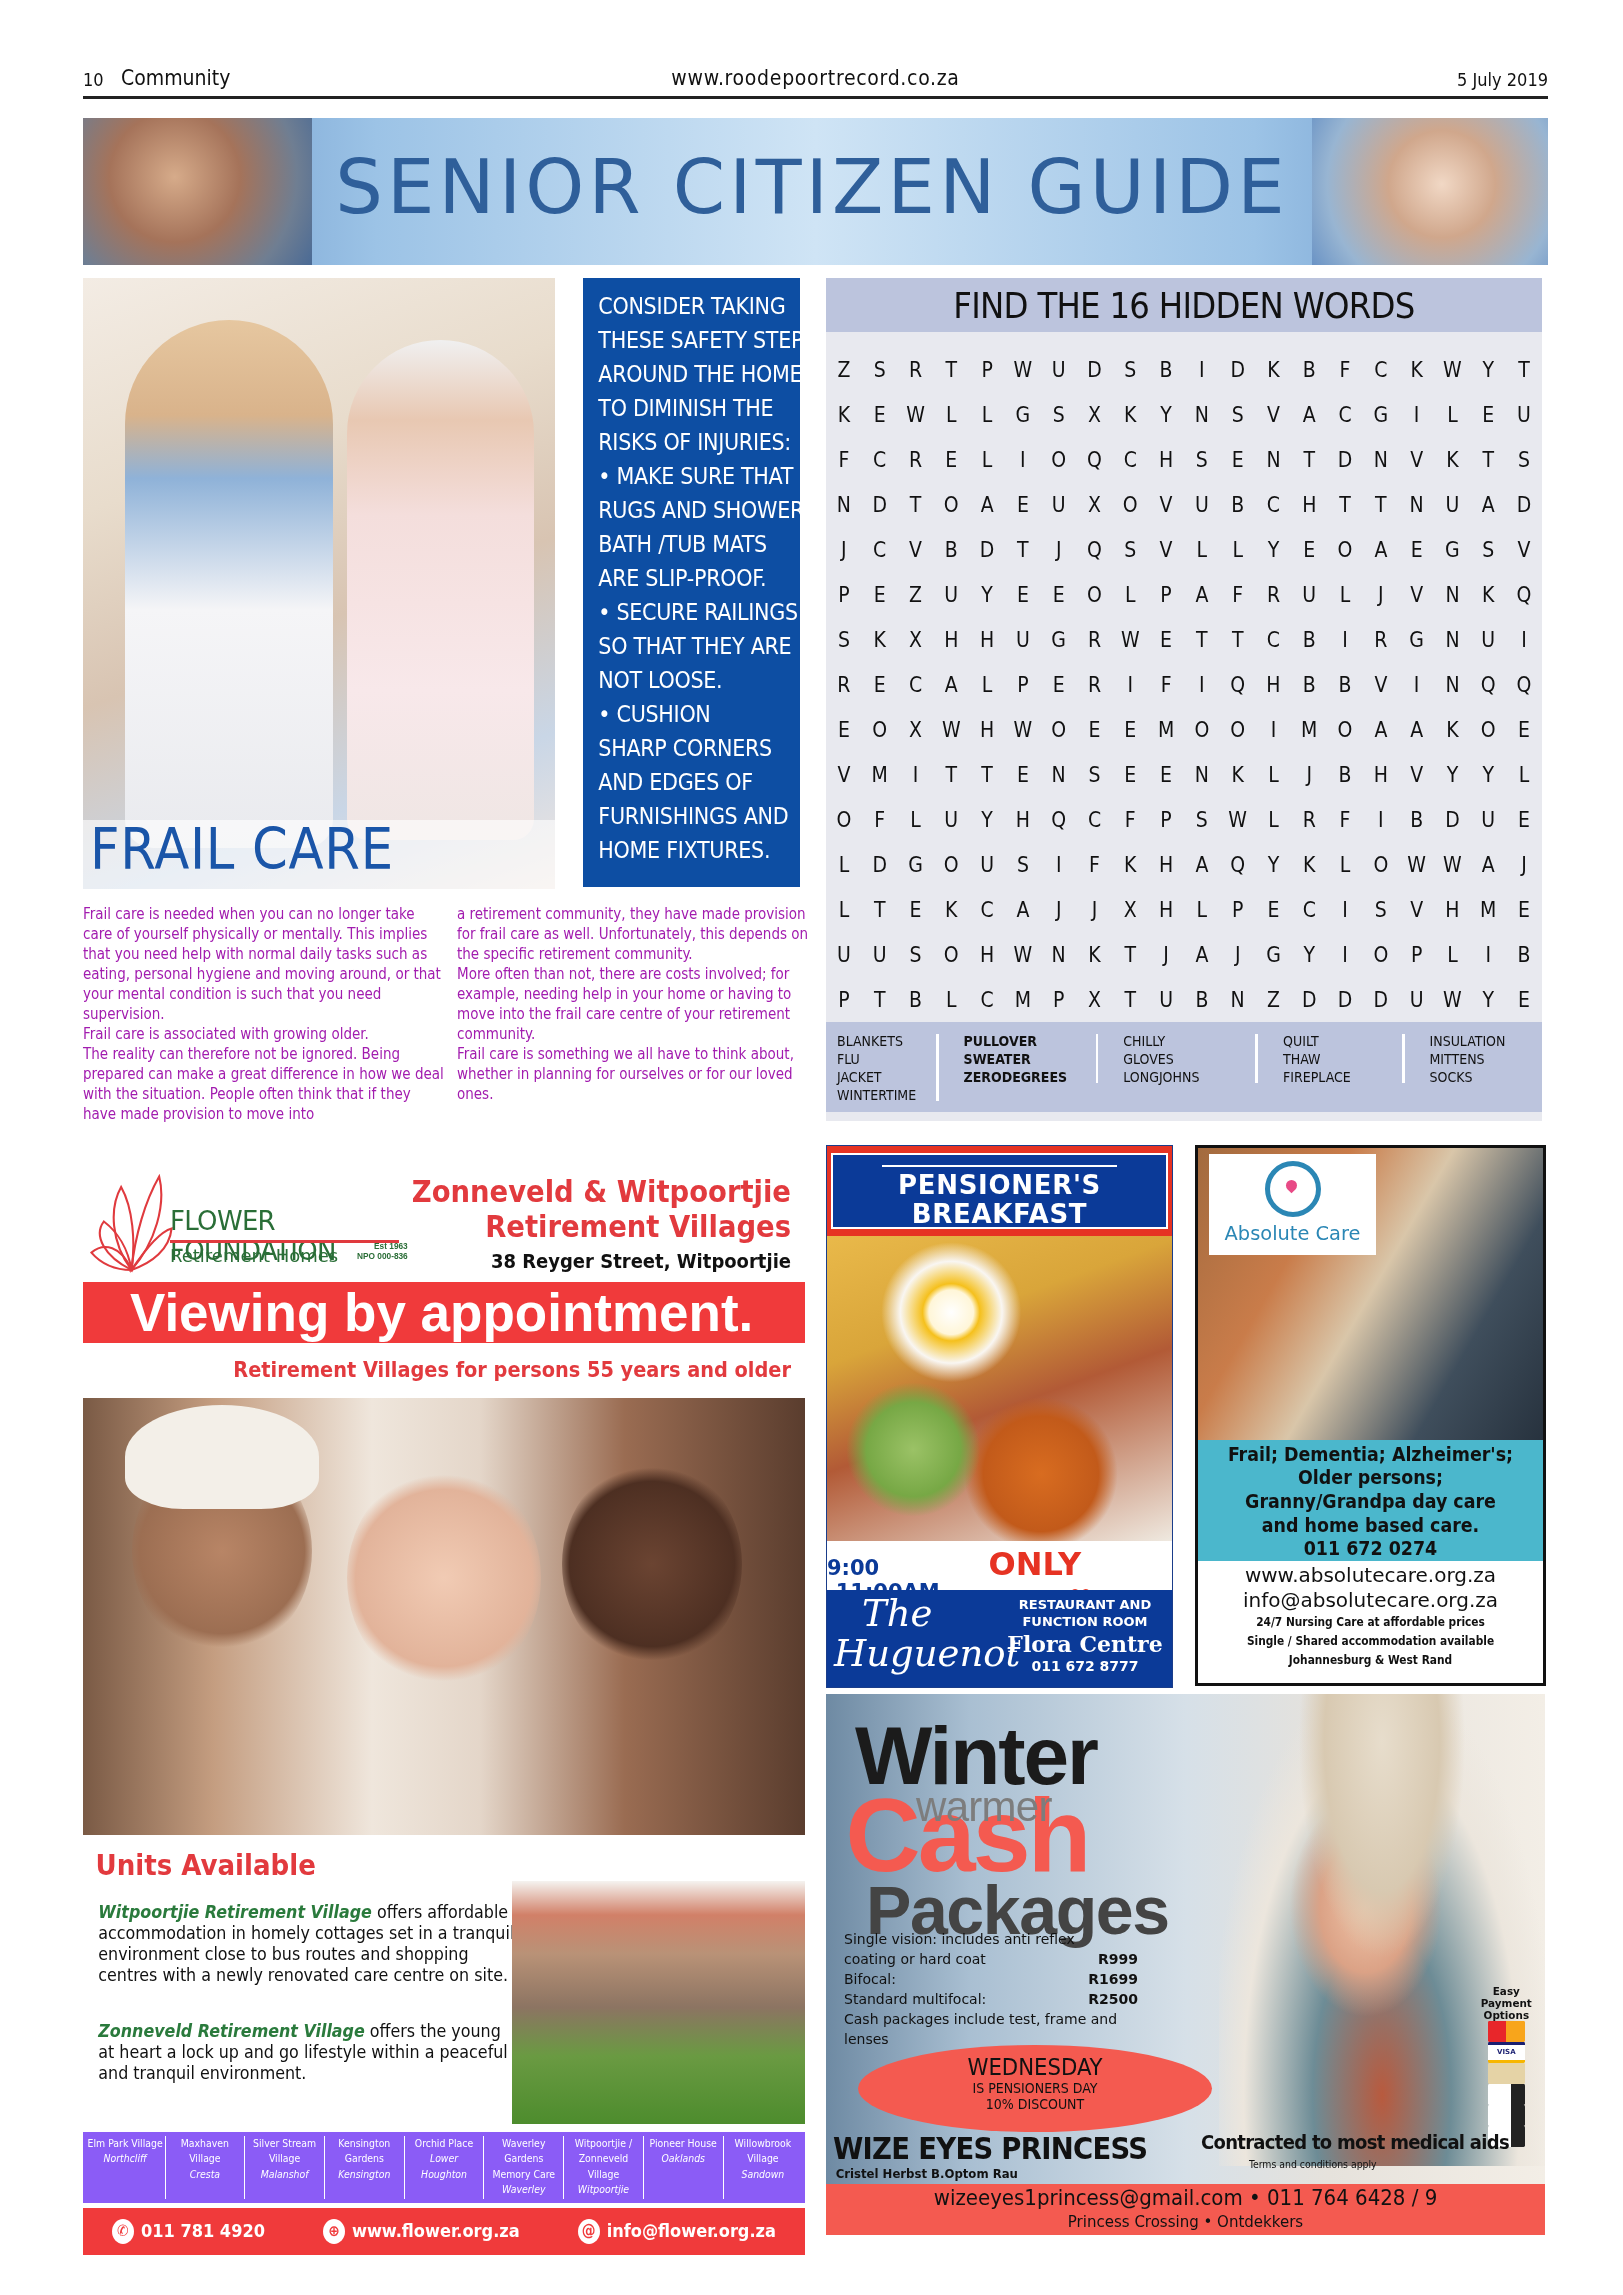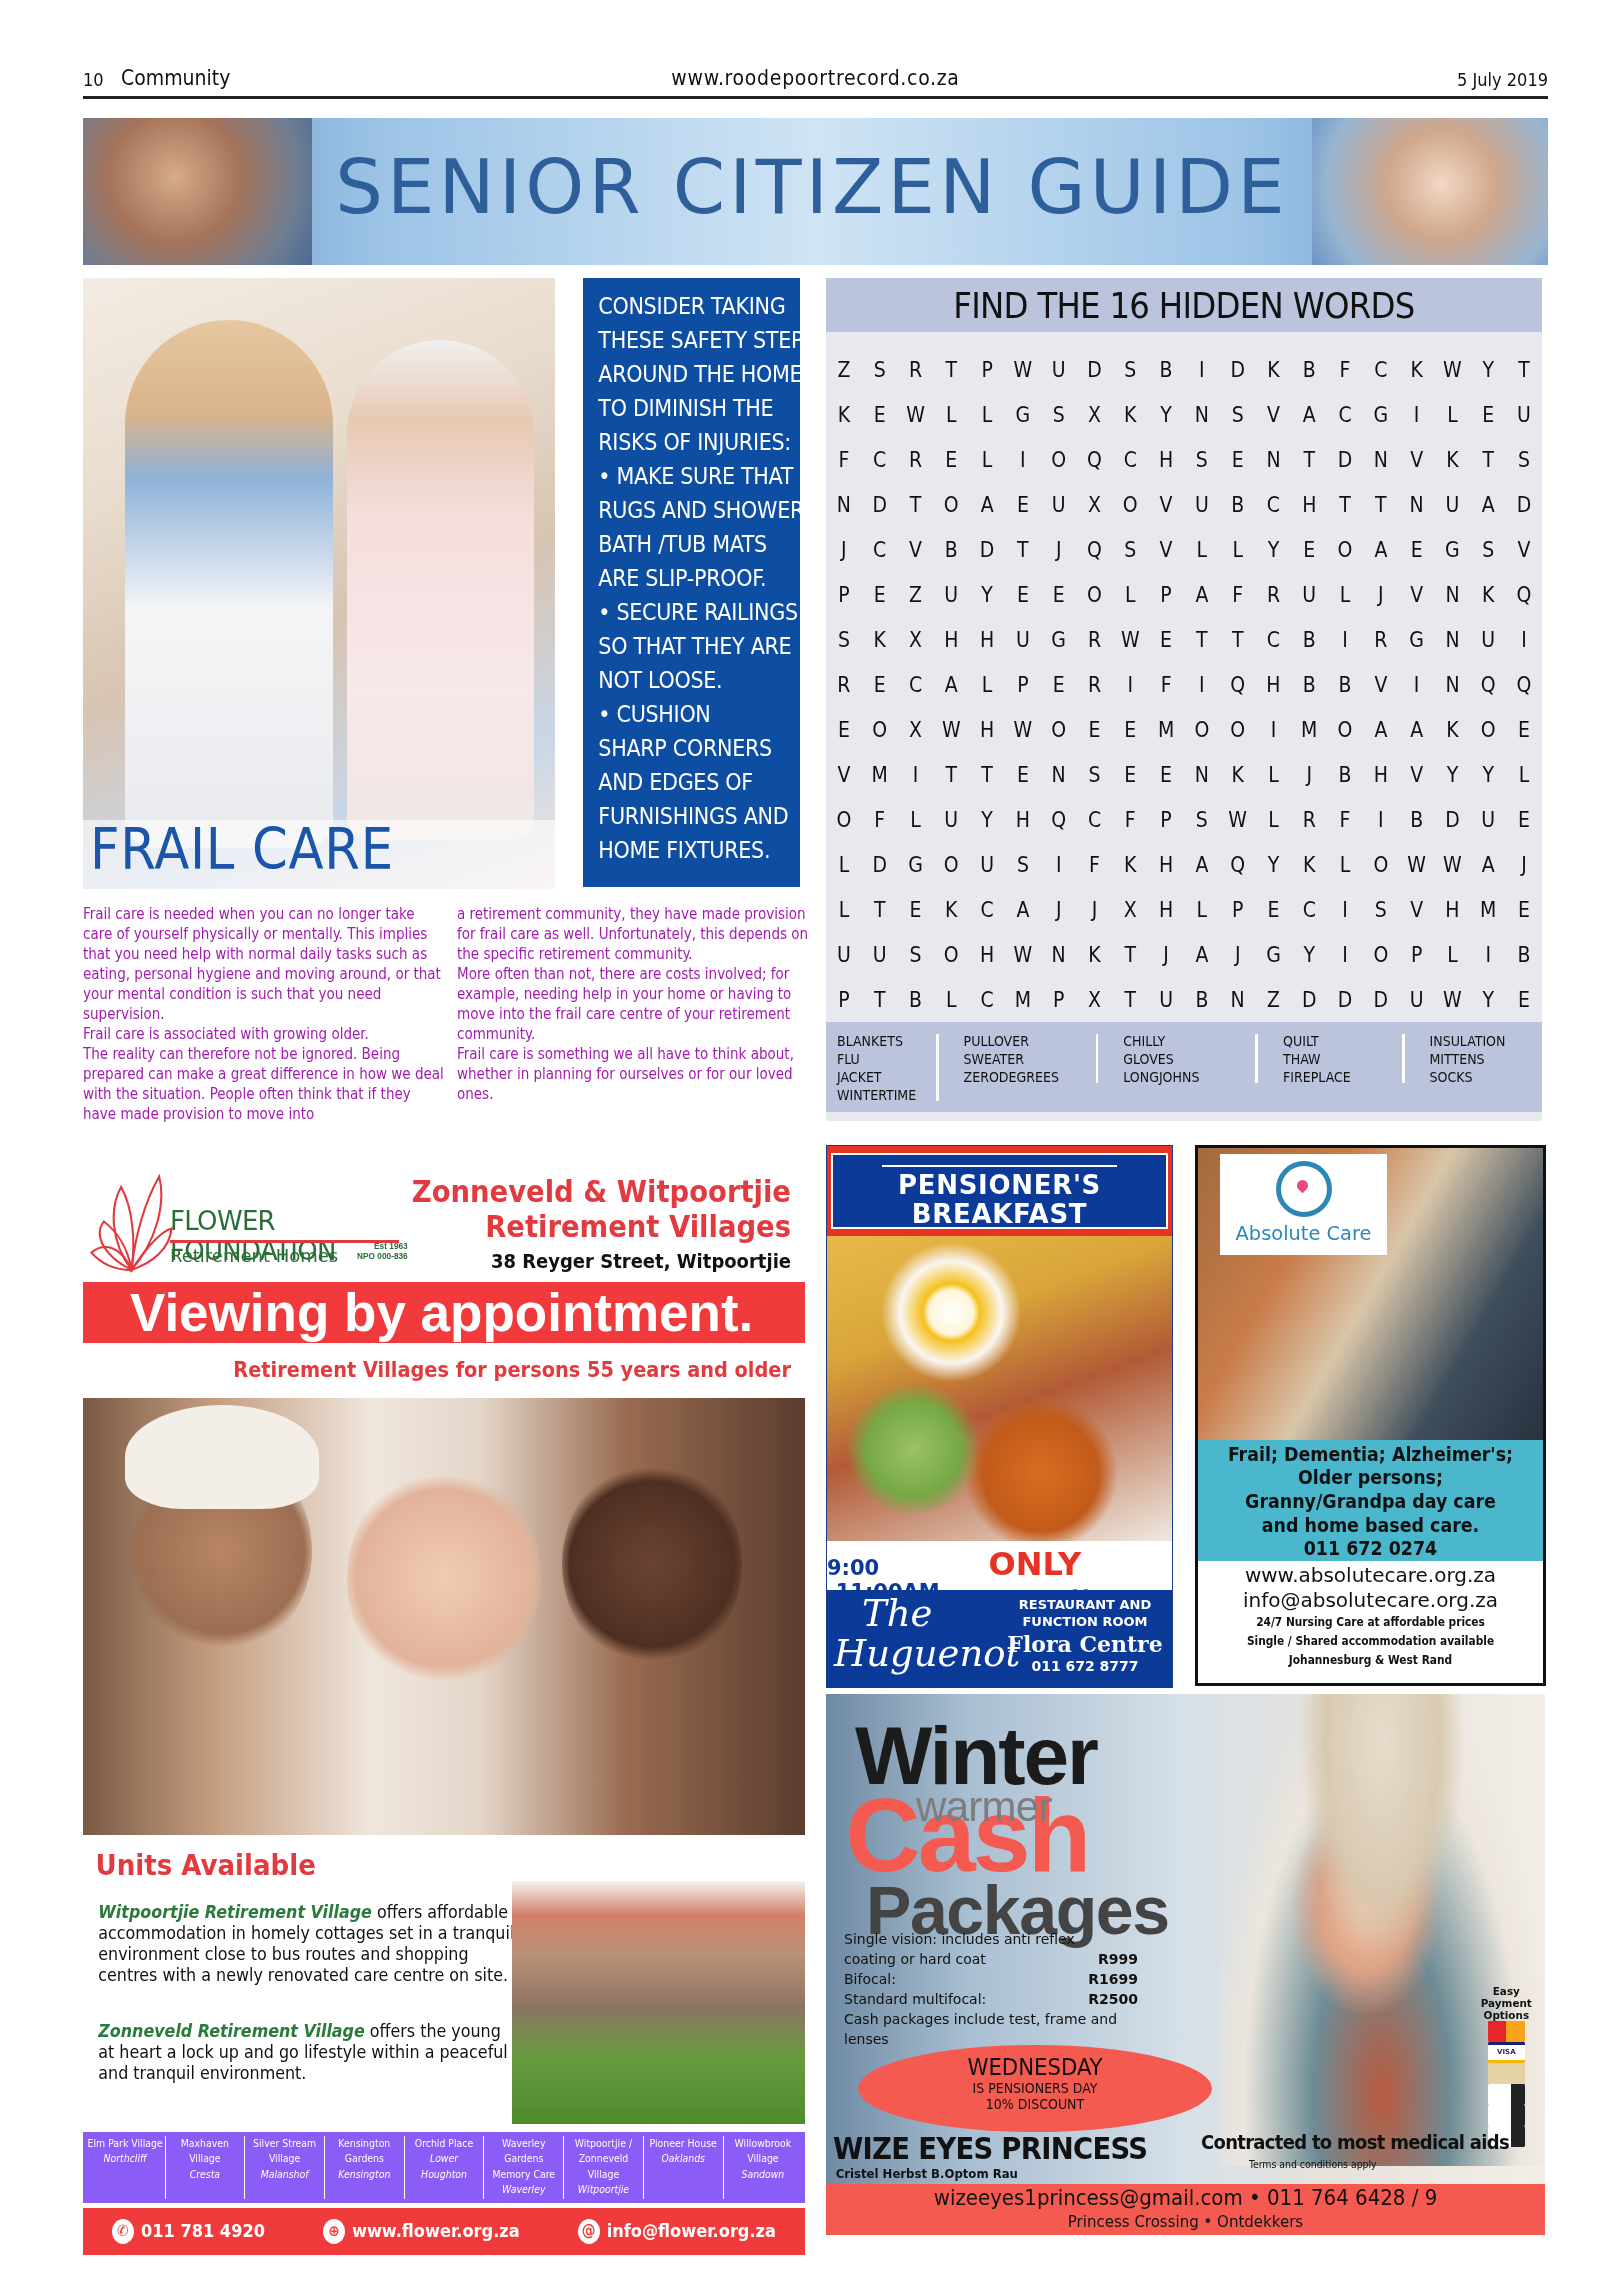--- a/index.html
+++ b/index.html
@@ -72,21 +72,21 @@
 .pens .time .o sup{font-size:15.3px}
 .pens .hug{position:absolute;left:0;top:444px;width:100%;height:97px;background:#0b3a98;color:#fff}
 .pens .hug .script{position:absolute;left:7px;top:4.2px;font-family:"DejaVu Serif",serif;font-style:italic;font-size:37px;line-height:40px}
 .pens .hug .right{position:absolute;right:7px;top:7px;width:160px;text-align:center}
 .pens .hug .r1{font-size:13px;font-weight:bold;line-height:16.7px;font-family:"DejaVu Sans",sans-serif}
 .pens .hug .r2{font-family:"DejaVu Serif",serif;font-weight:bold;font-size:22px;line-height:28px}
 .pens .hug .r3{font-size:14px;font-weight:bold;font-family:"DejaVu Sans",sans-serif}
 
 .acare{left:1195px;top:1145px;width:351px;height:541px;border:3.5px solid #111;background:#fff}
 .acare .img{position:absolute;left:0;top:0;width:100%;height:292px;background:linear-gradient(120deg,#a26a3e 0,#c97c4a 30%,#d9c6a9 50%,#3f4e5c 75%,#27323e 100%)}
-.acare .logo2{position:absolute;left:22px;top:5.6px;width:167px;height:101px;background:#fff;text-align:center}
+.acare .logo2{position:absolute;left:11px;top:5.6px;width:167px;height:101px;background:#fff;text-align:center}
 .acare .logo2 .ring{width:56px;height:56px;margin:7px auto 0;border:5.6px solid #2b87b5;border-radius:50%;position:relative}
 .acare .logo2 .ring:after{content:"";position:absolute;left:16.7px;top:14px;width:11px;height:11px;background:#e84a86;border-radius:50% 50% 0 50%;transform:rotate(45deg)}
 .acare .logo2 .nm{font-size:19.4px;color:#2b87b5;margin-top:5.6px;font-family:"DejaVu Sans",sans-serif}
 .acare .blue{position:absolute;left:0;top:292px;width:100%;height:121px;background:#4bb7cc;text-align:center;font-weight:bold;font-size:19.4px;line-height:23.6px;padding-top:2.8px;font-family:"DejaVu Sans Condensed","DejaVu Sans",sans-serif;color:#111}
 .acare .info{position:absolute;left:0;top:415px;width:100%;text-align:center;font-family:"DejaVu Sans",sans-serif}
 .acare .info .w{font-size:20px;line-height:25px}
 .acare .info .s{font-size:11.8px;font-weight:bold;line-height:19px;font-family:"DejaVu Sans Condensed","DejaVu Sans",sans-serif}
 
 .wize{left:826px;top:1694px;width:719px;height:541px;background:linear-gradient(90deg,#6e8aa3 0%,#a9bfd2 20%,#d6e0e8 50%,#e6e2dc 70%,#f3eee6 100%);overflow:hidden}
 .wize .woman{position:absolute;right:0;top:0;width:326px;height:472px;background:radial-gradient(ellipse at 50% 10%,#e7ddcc 0,#d8c9b1 25%,transparent 36%),radial-gradient(ellipse at 45% 45%,#f0c4a8 0,#dba286 18%,transparent 30%),radial-gradient(ellipse at 50% 85%,#b85a3e 0,#6d8c96 30%,#ece6dd 60%,transparent 75%)}
@@ -500,21 +500,21 @@
       </div>
     </div>
   <div class="words" id="wswords">
       <div class="col" style="width: 104px;">
         <div>BLANKETS</div>
         <div>FLU</div>
         <div>JACKET</div>
         <div>WINTERTIME</div>
       </div>
       <div class="sep" style="height: 67px; margin: 2.8px 25px 0px 0px;"></div>
-      <div class="col" style="width: 139px;">
+      <div class="col" style="width: 139px; font-weight: bold;">
         <div>PULLOVER</div>
         <div>SWEATER</div>
         <div>ZERODEGREES</div>
       </div>
       <div class="sep" style="height: 49px; margin: 2.8px 25px 0px 0px;"></div>
       <div class="col" style="width: 139px;">
         <div>CHILLY</div>
         <div>GLOVES</div>
         <div>LONGJOHNS</div>
       </div>

